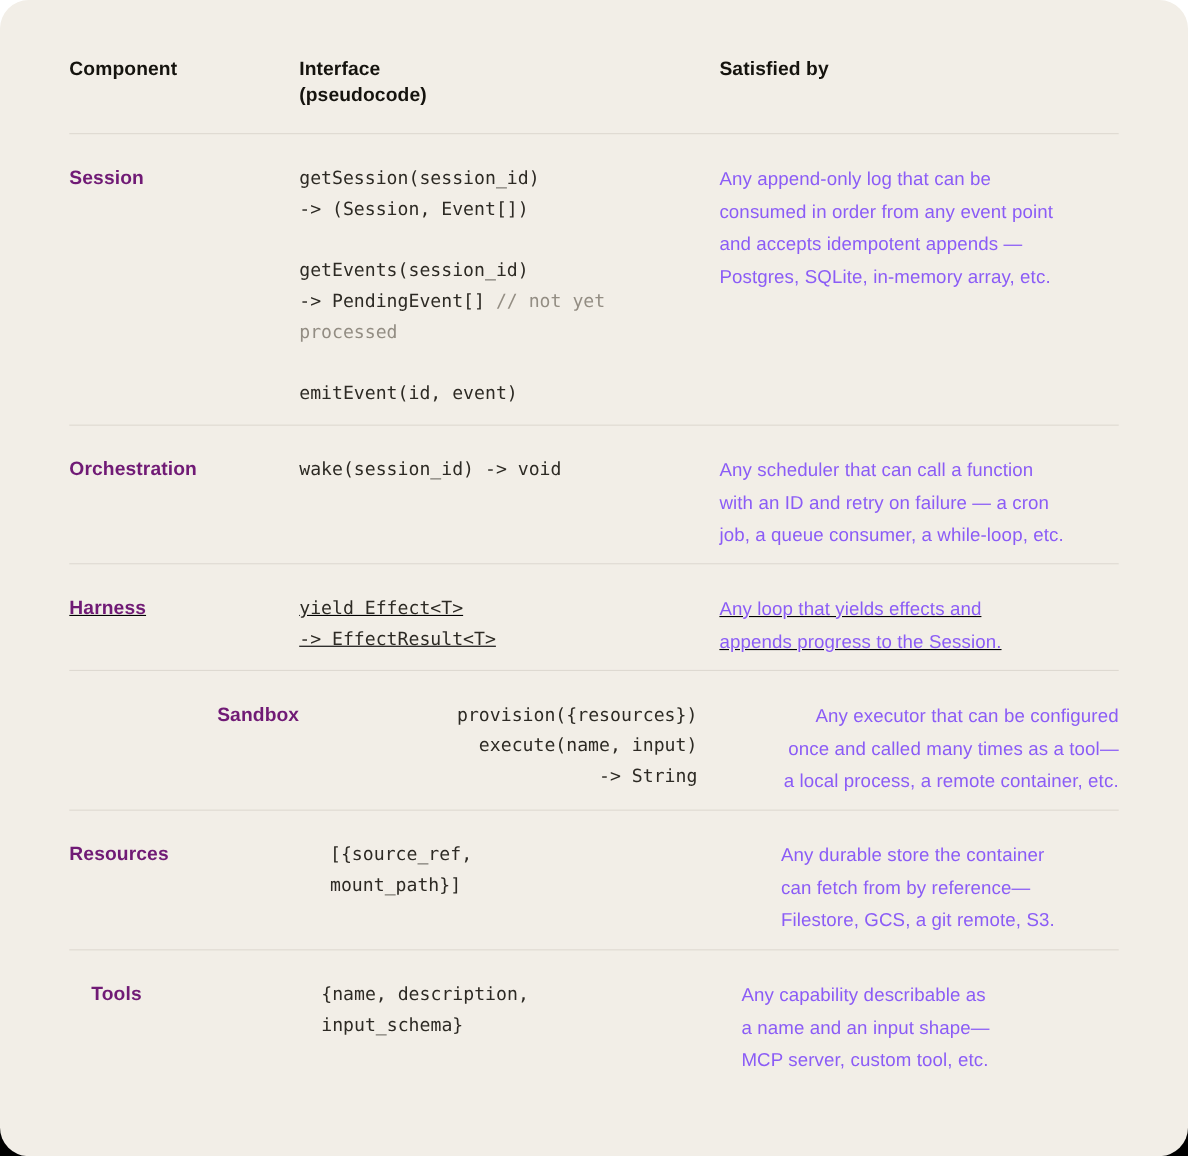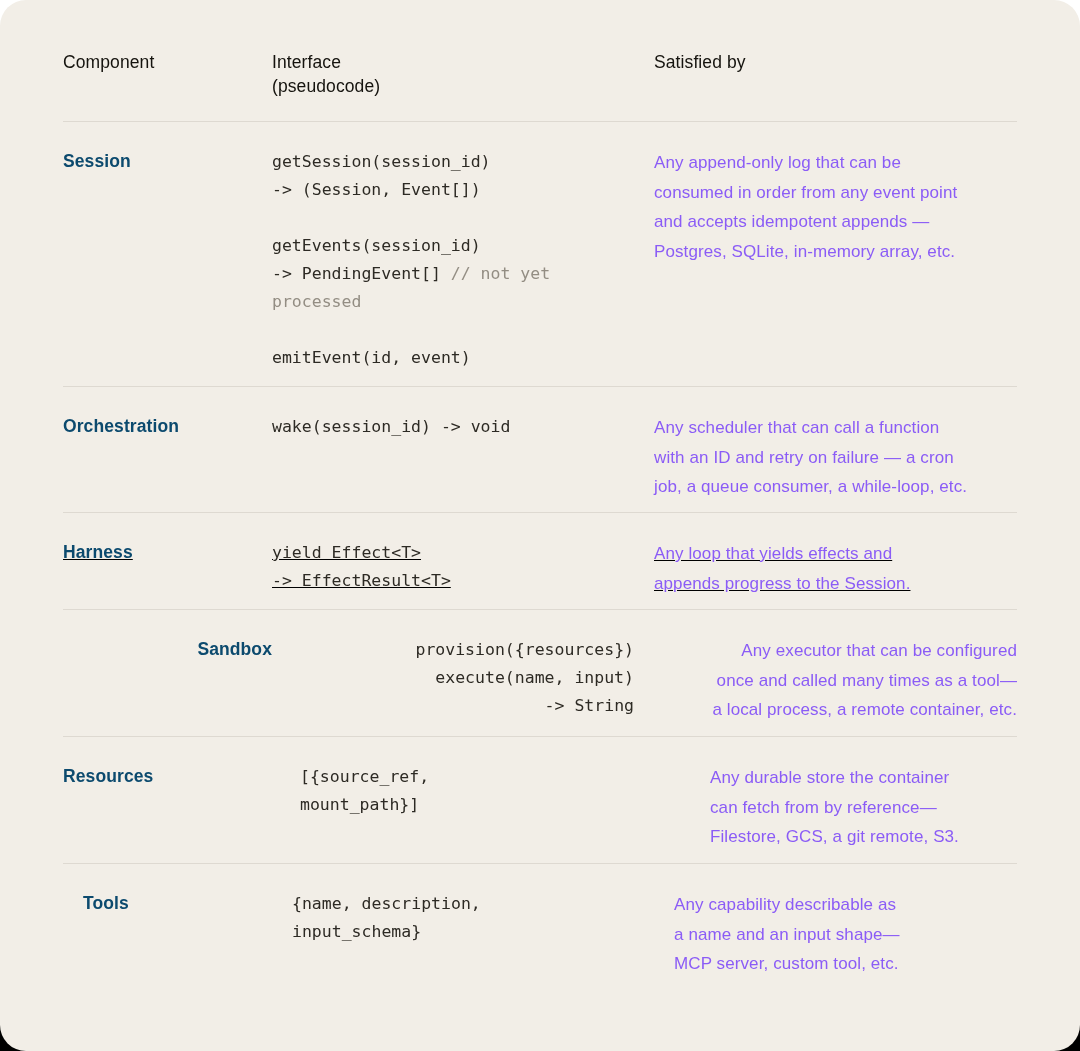--- a/index.html
+++ b/index.html
@@ -27,30 +27,30 @@
   .row-header   { min-height: 122px; padding-top: 50px; }
   .row-session  { min-height: 265px; padding-top: 26px; }
   .row-orch     { min-height: 126px; padding-top: 26px; }
   .row-harness  { min-height: 97px;  padding-top: 26px; text-decoration: underline; }
   .row-sandbox  { min-height: 127px; padding-top: 26px; text-align: right; }
   .row-resources{ min-height: 127px; padding-top: 26px; gap: 28px; }
   .row-tools    { min-height: 187px; padding-top: 26px; margin-left: 20px; }
 
   .head {
     font-size: 17.5px;
-    font-weight: normal;
+    font-weight: bold;
     color: #15130e;
     line-height: 24px;
     white-space: pre-line;
     letter-spacing: 0.1px;
   }
   .comp {
     font-size: 17.5px;
     font-weight: bold;
-    color: #0c4a6e;
+    color: #701a75;
     line-height: 26px;
     letter-spacing: 0.1px;
   }
   .code {
     font-family: "DejaVu Sans Mono", "Liberation Mono", monospace;
     font-size: 16.5px;
     color: #2d2a24;
     line-height: 28px;
     white-space: pre-wrap;
     padding-right: 20px;

